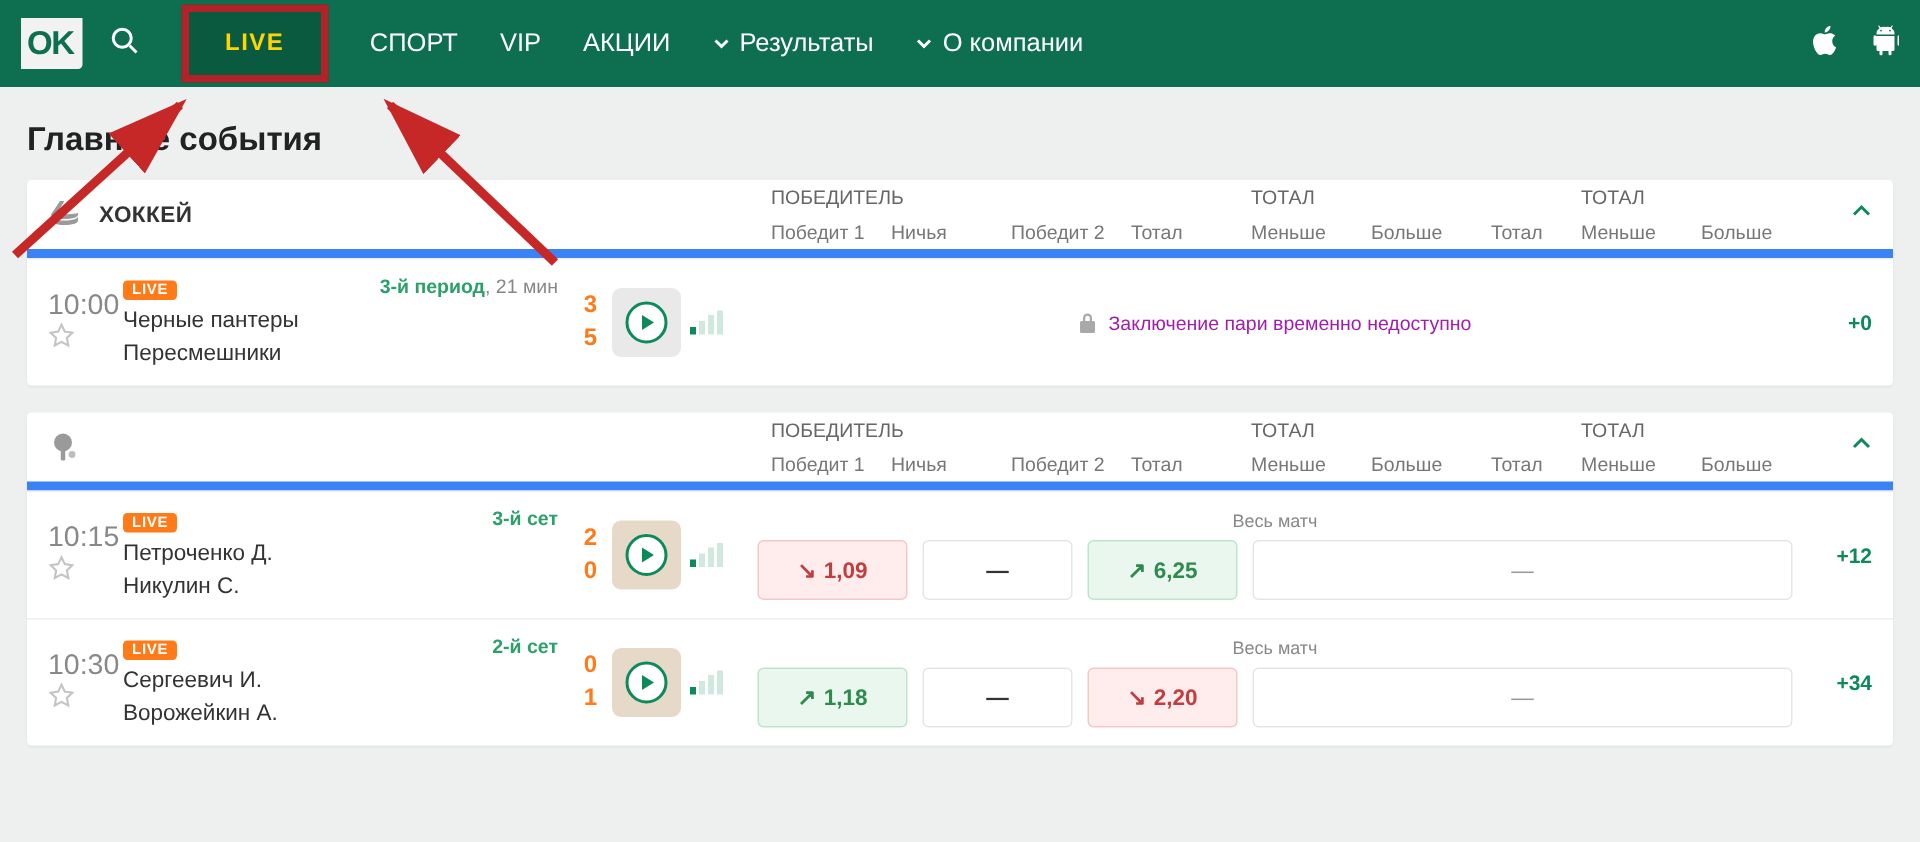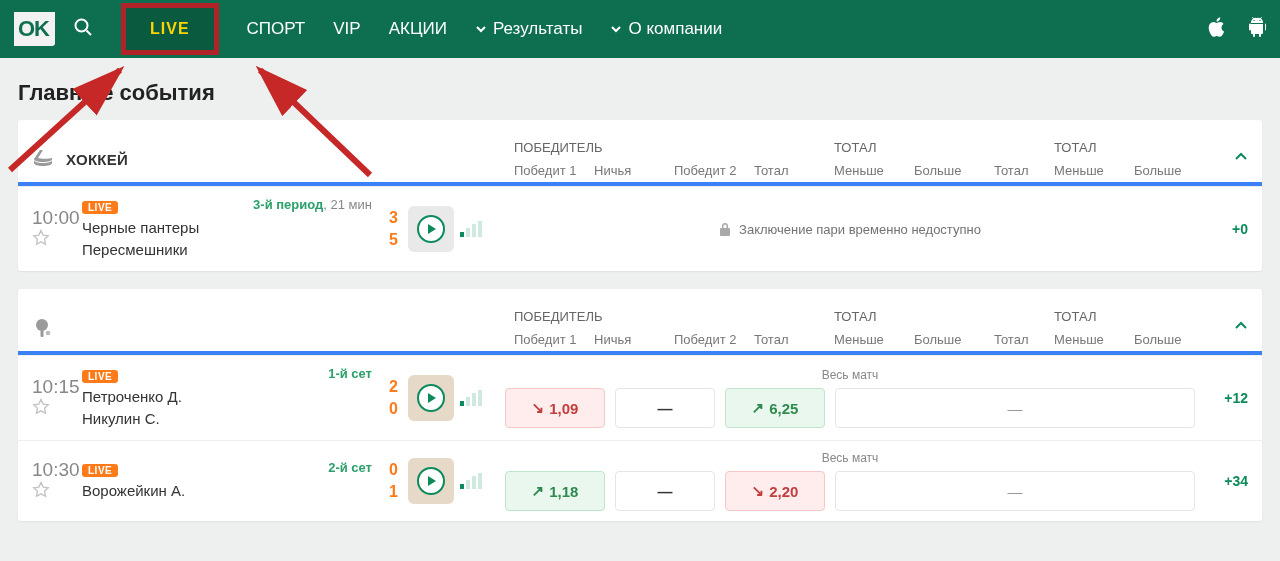--- a/index.html
+++ b/index.html
@@ -7,21 +7,21 @@
 .topbar{background:#0d6f4f;height:58px;display:flex;align-items:center;padding:12px 14px;color:#fff}
 .logo-box{background:#f2f2f2;color:#0d6f4f;font-weight:900;font-size:22px;padding:4px 6px 4px 4px;letter-spacing:-1px;border-bottom-right-radius:3px;margin-right:18px}
 .search-ico{margin-right:28px}
 .nav{display:flex;align-items:center;gap:28px;flex:1}
 .nav-item{font-size:17px;color:#fff;cursor:pointer;display:flex;align-items:center;gap:6px}
 .nav-live{color:#ffd400;font-weight:700;padding:12px 24px;border:5px solid #b02328;background:#0a5a40;letter-spacing:1px}
 .os-icons{display:flex;gap:22px;align-items:center}
 .page{padding:22px 18px 18px}
 .page-title{font-size:22px;font-weight:700;color:#222;margin-bottom:14px}
 .sport-block{background:#fff;border-radius:3px;margin-bottom:18px;box-shadow:0 1px 2px rgba(0,0,0,.06)}
-.sport-head{display:flex;align-items:center;padding:16px 14px 0;border-bottom:4px solid #3b82f6}
+.sport-head{display:flex;align-items:center;padding:0 14px 0;border-bottom:6px solid #3b82f6}
 .sport-icon{color:#9a9a9a;margin-right:12px;display:flex;align-items:center}
 .sport-name{font-weight:700;font-size:15px;color:#333;letter-spacing:.3px}
 .cols{display:grid;grid-template-columns:80px 80px 80px 80px 80px 80px 60px 80px 80px;margin-left:auto;text-align:left;font-size:13px;color:#777}
 .cols .grp{grid-column:span 3;color:#666;font-weight:400;font-size:13px}
 .cols div{padding:4px 2px}
 .chev{margin-left:22px;color:#0d8a5a;cursor:pointer}
 .match-row{display:flex;align-items:center;border-top:1px solid #eee;padding:10px 14px;min-height:78px}
 .mtime{width:50px;font-size:19px;color:#888}
 .mstar{color:#c4c4c4;margin-right:10px;cursor:pointer}
 .mleft{width:290px}
@@ -32,21 +32,21 @@
 .scores{width:26px;text-align:right;font-weight:700;color:#ff7a18;font-size:16px;line-height:22px;margin-right:10px}
 .thumb{width:46px;height:46px;border-radius:6px;background:#e9e9e9;display:flex;align-items:center;justify-content:center;position:relative;margin-right:6px}
 .play{width:28px;height:28px;border-radius:50%;background:#fff;border:2px solid #0d8a5a;display:flex;align-items:center;justify-content:center}
 .play::after{content:"";border-left:8px solid #0d8a5a;border-top:5px solid transparent;border-bottom:5px solid transparent;margin-left:2px}
 .bars{display:flex;align-items:flex-end;gap:2px;height:16px;margin-right:14px}
 .bars span{width:4px;background:#cfe9df}
 .bars span:nth-child(1){height:5px;background:#0d8a5a}
 .bars span:nth-child(2){height:9px}
 .bars span:nth-child(3){height:13px}
 .bars span:nth-child(4){height:16px}
-.locked{flex:1;text-align:center;color:#737373;font-size:13px;display:flex;align-items:center;justify-content:center;gap:8px}
+.locked{flex:1;text-align:center;color:#a21caf;font-size:13px;display:flex;align-items:center;justify-content:center;gap:8px}
 .plus{color:#0d8a5a;font-size:14px;font-weight:600;width:44px;text-align:right}
 .oddsarea{flex:1;display:flex;flex-direction:column;align-items:center}
 .oddslabel{font-size:12px;color:#888;margin-bottom:6px}
 .oddsrow{display:flex;gap:10px}
 .odd{width:100px;height:40px;border:1px solid #e4e6e6;border-radius:4px;display:flex;align-items:center;justify-content:center;font-weight:700;font-size:15px;color:#333;cursor:pointer;gap:5px}
 .odd.down{background:#ffecec;border-color:#f5c8c8;color:#c23e3e}
 .odd.up{background:#eaf7ee;border-color:#bfe4cc;color:#2e8a4d}
 .odd.dash{color:#999;font-weight:400;width:360px}
 .arrow-dn{color:#c23e3e}
 .arrow-up{color:#2e8a4d}
@@ -206,21 +206,21 @@
       <div>
         <div class="mtime">10:15</div>
         <span class="mstar">
           <svg width="18" height="18" viewBox="0 0 18 18" fill="none" stroke="#c4c4c4" stroke-width="1.4">
               <path d="M9 1.5l2.2 4.6 5 .7-3.6 3.5.9 5-4.5-2.4-4.5 2.4.9-5L1.8 6.8l5-.7L9 1.5z"></path>
             </svg>
         </span>
       </div>
       <div class="mleft">
         <span class="live-badge">LIVE</span>
-        <span class="period" style="float:right"><span class="gr">1-й сет</span></span>
+        <span class="period" style="float:right"><span class="gr">3-й сет</span></span>
         <div class="teams">
           <div>Петроченко Д.</div>
           <div>Никулин С.</div>
         </div>
       </div>
       <div class="scores">
         <div>2</div>
         <div>0</div>
       </div>
       <div class="thumb" style="background:#e7d9c8">
@@ -256,20 +256,21 @@
         <span class="mstar">
           <svg width="18" height="18" viewBox="0 0 18 18" fill="none" stroke="#c4c4c4" stroke-width="1.4">
               <path d="M9 1.5l2.2 4.6 5 .7-3.6 3.5.9 5-4.5-2.4-4.5 2.4.9-5L1.8 6.8l5-.7L9 1.5z"></path>
             </svg>
         </span>
       </div>
       <div class="mleft">
         <span class="live-badge">LIVE</span>
         <span class="period" style="float:right"><span class="gr">2-й сет</span></span>
         <div class="teams">
+          <div>Сергеевич И.</div>
           <div>Ворожейкин А.</div>
         </div>
       </div>
       <div class="scores">
         <div>0</div>
         <div>1</div>
       </div>
       <div class="thumb" style="background:#e7d9c8">
           <div class="play"></div>
         </div>

